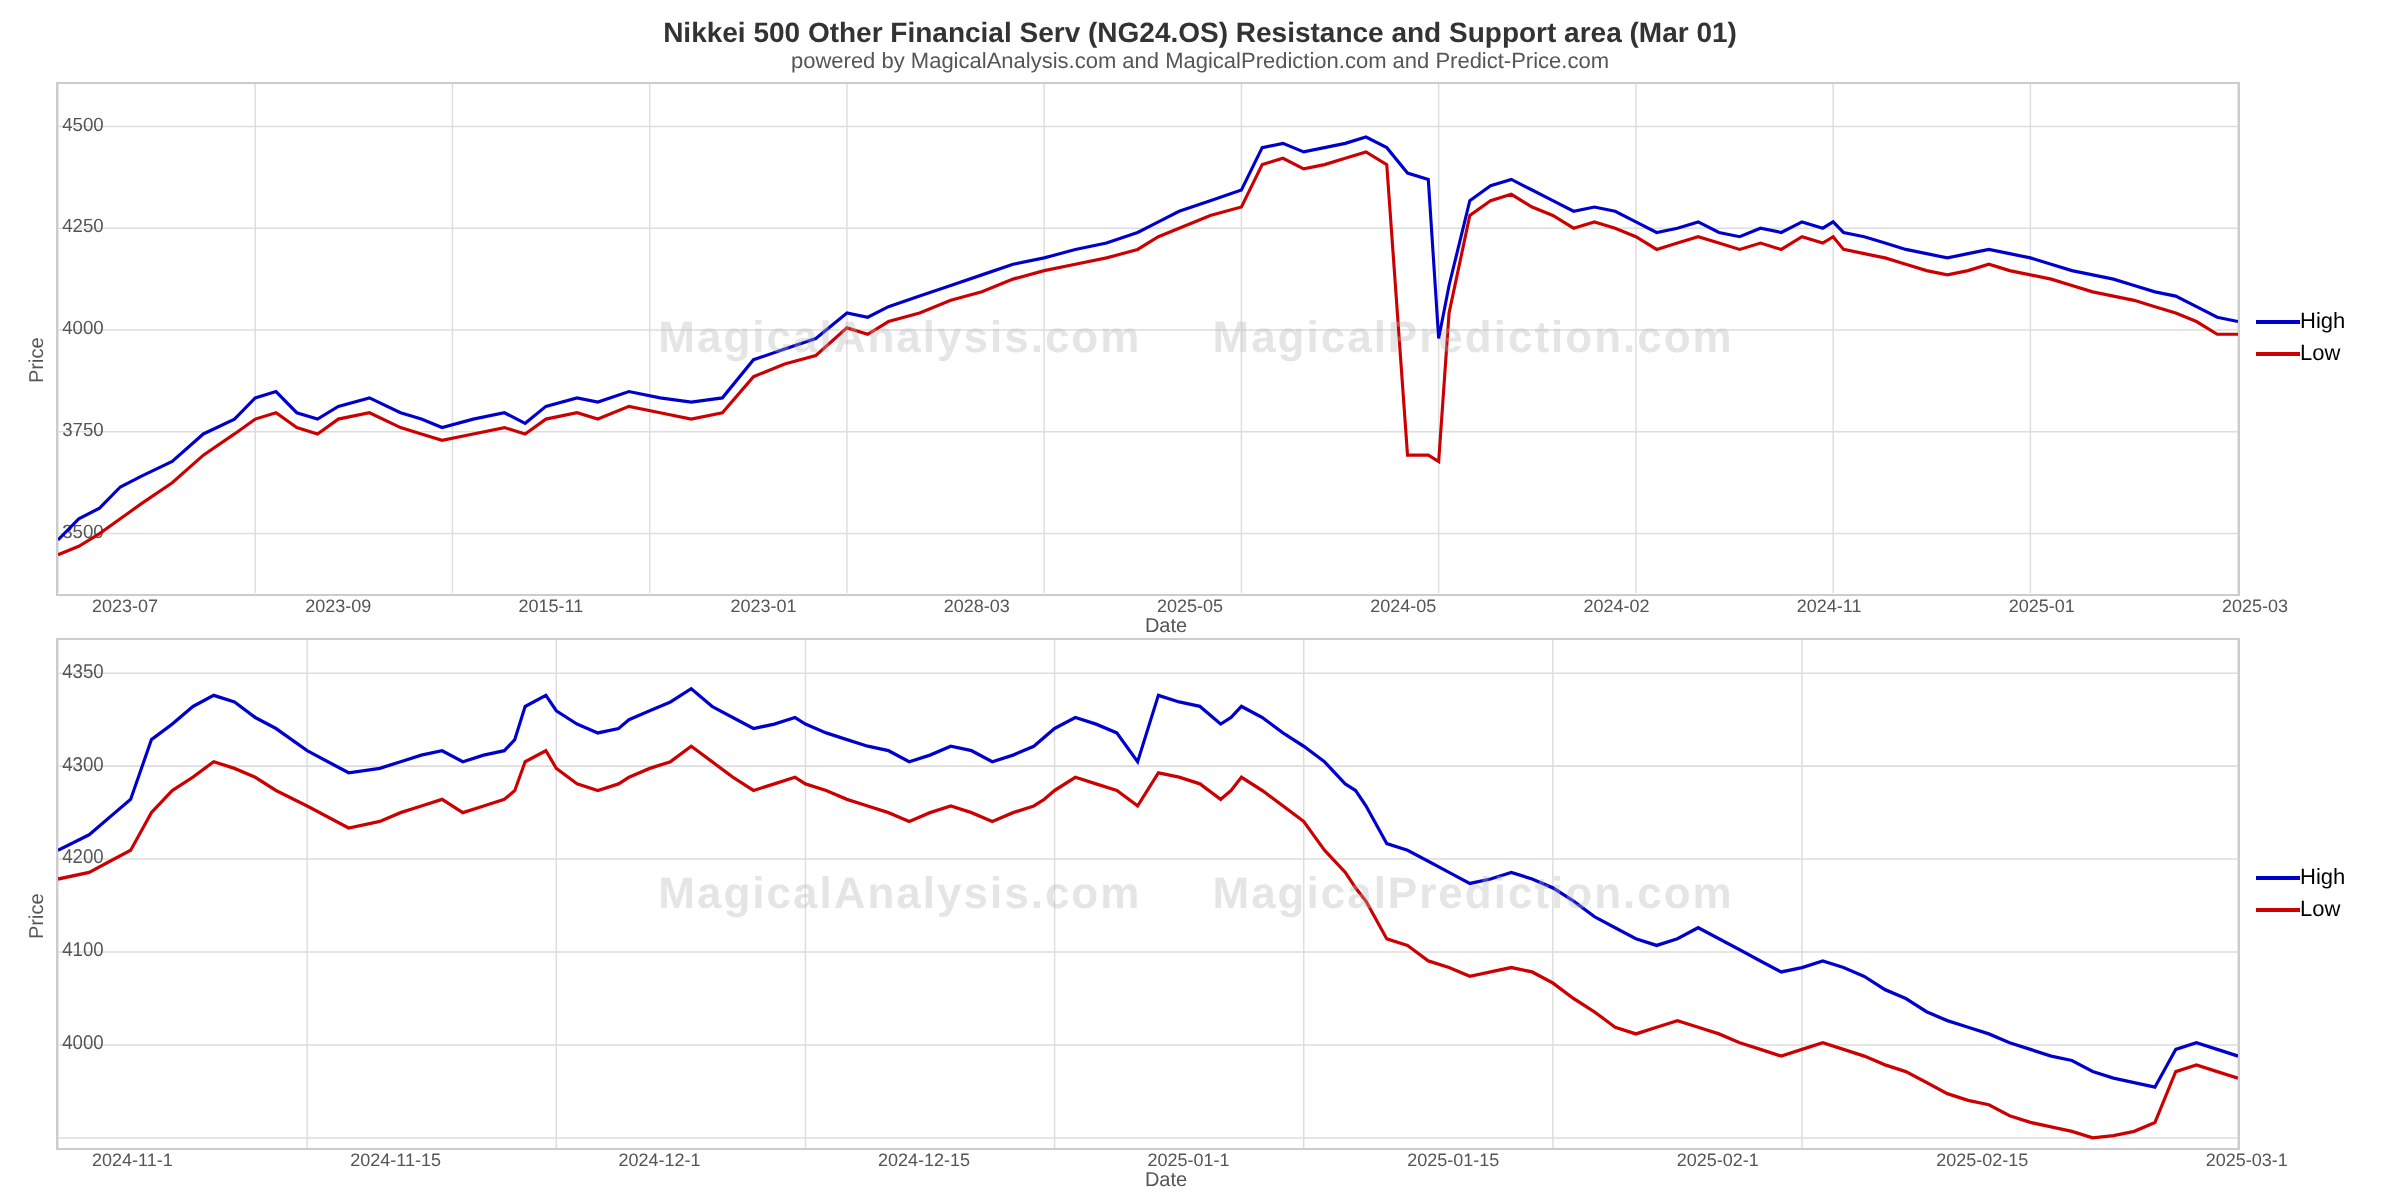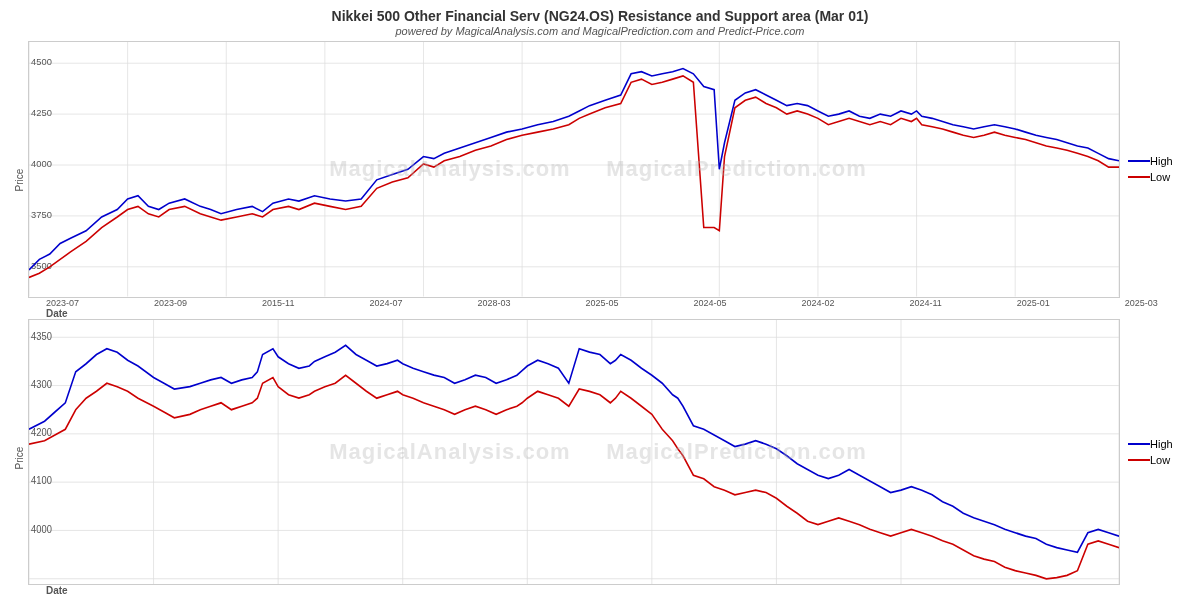--- a/index.html
+++ b/index.html
@@ -22,21 +22,20 @@
       font-size: 14px;
       font-weight: bold;
       color: #333;
       margin-bottom: 1px;
     }
     .subtitle {
       text-align: center;
       font-size: 11px;
       color: #555;
       margin-bottom: 4px;
-      font-style: italic;
     }
     .charts-wrapper {
       display: flex;
       flex-direction: column;
       flex: 1;
       gap: 0px;
     }
     .chart-container {
       position: relative;
       flex: 1;
@@ -96,29 +95,28 @@
     .legend-line {
       width: 22px;
       height: 2px;
     }
     .x-ticks {
       display: flex;
       justify-content: space-between;
       padding: 0 0 0 18px;
       font-size: 9px;
       color: #555;
-      margin-right: 32px;
+      margin-right: 46px;
     }
     .x-label {
-      text-align: left;
+      text-align: center;
       font-size: 10px;
       color: #555;
       margin-right: 70px;
       padding-left: 18px;
-      font-weight: bold;
     }
   </style>
 </head>
 <body>
 
 <div class="page-container">
   <div class="title">Nikkei 500 Other Financial Serv (NG24.OS) Resistance and Support area (Mar 01)</div>
   <div class="subtitle">powered by MagicalAnalysis.com and MagicalPrediction.com and Predict-Price.com</div>
 
   <div class="charts-wrapper">
@@ -173,21 +171,21 @@
             <div class="legend-item">
               <div class="legend-line" style="background:#cc0000;"></div>
               <span>Low</span>
             </div>
           </div>
         </div>
         <div class="x-ticks">
           <span>2023-07</span>
           <span>2023-09</span>
           <span>2015-11</span>
-          <span>2024-07</span>
+          <span>2023-01</span>
           <span>2028-03</span>
           <span>2025-05</span>
           <span>2024-05</span>
           <span>2024-02</span>
           <span>2024-11</span>
           <span>2025-01</span>
           <span>2025-03</span>
         </div>
         <div class="x-label">Date</div>
       </div>
@@ -237,18 +235,29 @@
             <div class="legend-item">
               <div class="legend-line" style="background:#0000cc;"></div>
               <span>High</span>
             </div>
             <div class="legend-item">
               <div class="legend-line" style="background:#cc0000;"></div>
               <span>Low</span>
             </div>
           </div>
         </div>
+        <div class="x-ticks">
+          <span>2024-11-1</span>
+          <span>2024-11-15</span>
+          <span>2024-12-1</span>
+          <span>2024-12-15</span>
+          <span>2025-01-1</span>
+          <span>2025-01-15</span>
+          <span>2025-02-1</span>
+          <span>2025-02-15</span>
+          <span>2025-03-1</span>
+        </div>
         <div class="x-label">Date</div>
       </div>
     </div>
 
   </div>
 </div>
 
 </body></html>

